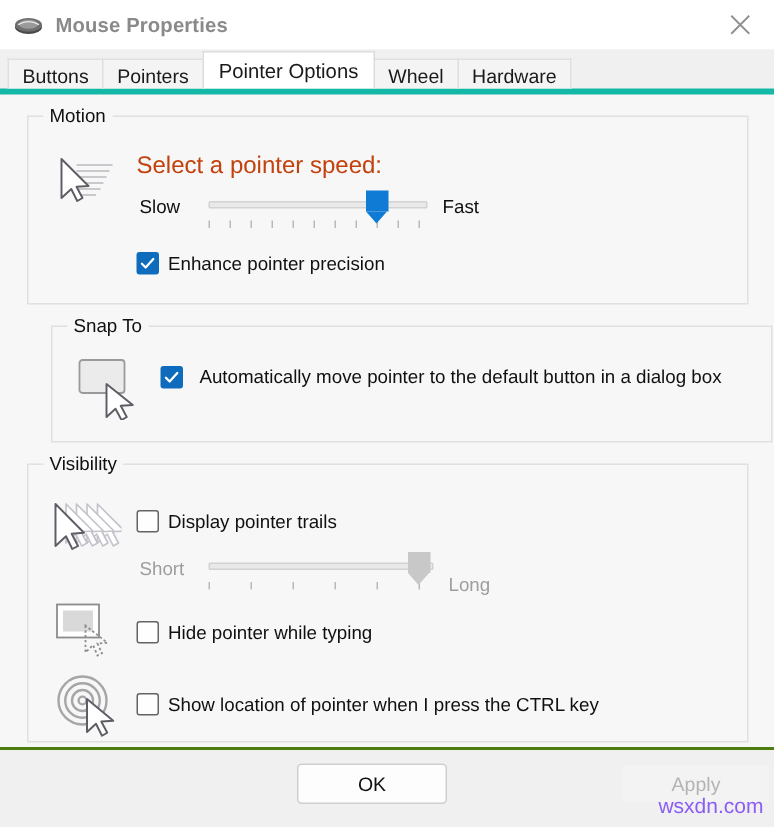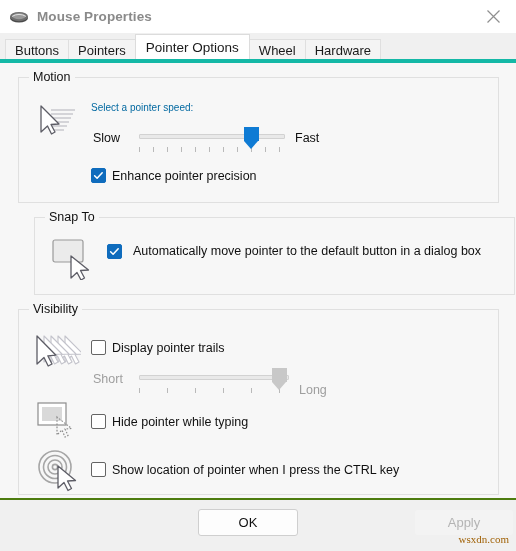--- a/index.html
+++ b/index.html
@@ -191,22 +191,22 @@
 
   .slider-label {
     position: absolute;
     font-size: 12.5px;
     color: #101010;
   }
   .slider-label.dim { color: #9e9e9e; }
 
   .static-text {
     position: absolute;
-    font-size: 10px;
-    color: #0369a1;
+    font-size: 16px;
+    color: #c2410c;
   }
 
   
   .footer {
     position: absolute;
     left: 0; right: 0;
     bottom: 0;
     height: 51px;
     background: #f0f0f0;
     border-top: 2px solid #4d7c0f;
@@ -233,23 +233,23 @@
     left: 414px; width: 100px;
     border-color: #f0f0f0;
     background: #f3f3f3;
     color: #b4b4b4;
   }
 
   .watermark {
     position: absolute;
     right: 7px;
     bottom: 6px;
-    font-size: 11px;
-    color: #a16207;
-    font-family: Liberation Serif, serif;
+    font-size: 14px;
+    color: #8b5cf6;
+    font-family: Liberation Sans, sans-serif;
     z-index: 9;
   }
 </style>
 </head>
 <body>
 
 <div class="titlebar">
   <div class="title-icon">
     <svg width="22" height="22" viewBox="0 0 22 22">
       <ellipse cx="11" cy="12" rx="9" ry="4.6" fill="#4a4a4a"></ellipse>

